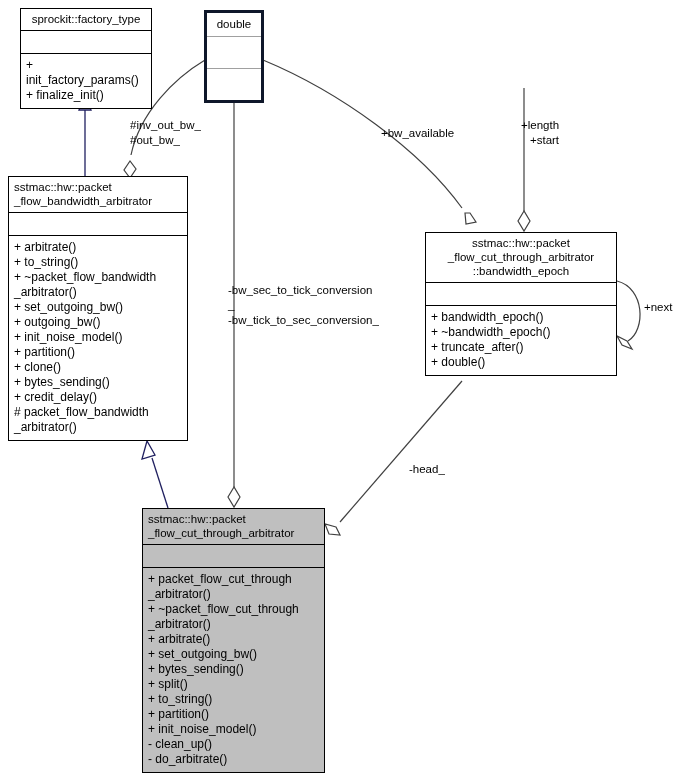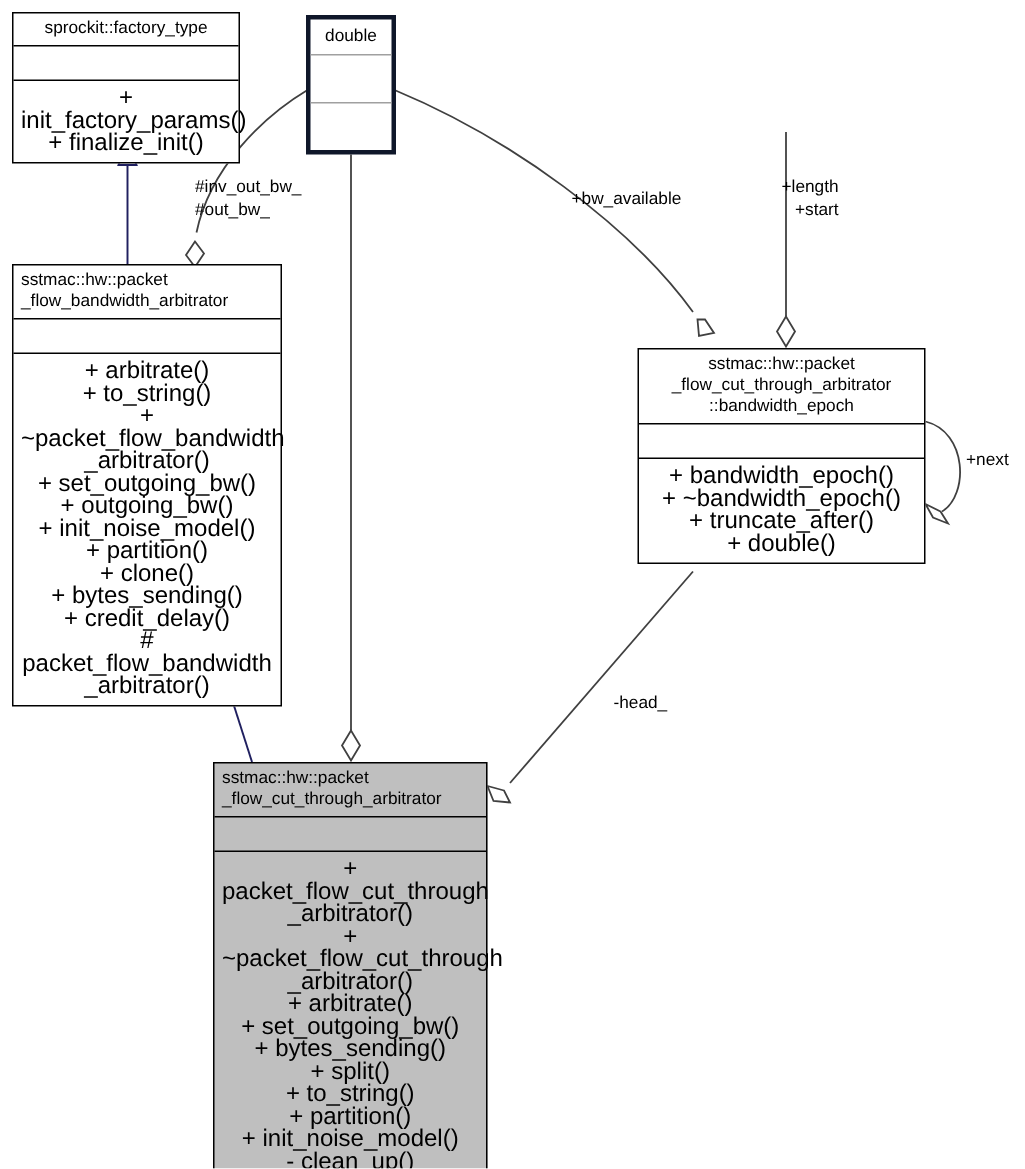--- a/index.html
+++ b/index.html
@@ -70,25 +70,24 @@
     padding: 3px 5px;
     font-size: 11.5px;
     line-height: 14px;
   }
   .node.plain .attrs {
     height: 31px;
   }
   .node .ops {
     box-sizing: border-box;
     padding: 4px 5px 5px 5px;
-    font-size: 16px;
+    font-size: 12px;
     line-height: 15px;
     white-space: pre-line;
     color: #000000;
-    text-align: center;
   }
   .node.plain .ops {
     height: 31px;
     padding: 0;
   }
   
   .edge-label {
     position: absolute;
     font-size: 11.5px;
     line-height: 15px;
@@ -149,26 +148,29 @@
   </svg>
 
   <div class="edge-label center" style="left:130px; top:118px; width:105px;">#inv_out_bw_
 #out_bw_</div>
 
   <div class="edge-label" style="left:381px; top:126px;">+bw_available</div>
 
   <div class="edge-label" style="left:521px; top:118px;text-align:right;">+length
 +start</div>
 
+  <div class="edge-label center" style="left:228px; top:283px; width:190px;">-bw_sec_to_tick_conversion
+_
+-bw_tick_to_sec_conversion_</div>
 
   <div class="edge-label" style="left:644px; top:300px;">+next</div>
 
   <div class="edge-label" style="left:409px; top:462px;">-head_</div>
 
-  <div class="node" style="left:8px; top:8px; width:152px;">
+  <div class="node" style="left:20px; top:8px; width:132px;">
     <div class="title" style="text-align:center;">sprockit::factory_type</div>
     <div class="sep"></div>
     <div class="attrs"></div>
     <div class="sep"></div>
     <div class="ops">+ init_factory_params()
 + finalize_init()</div>
   </div>
 
   <div class="node plain" style="left:204px; top:10px; width:60px;">
     <div class="title">double</div>

